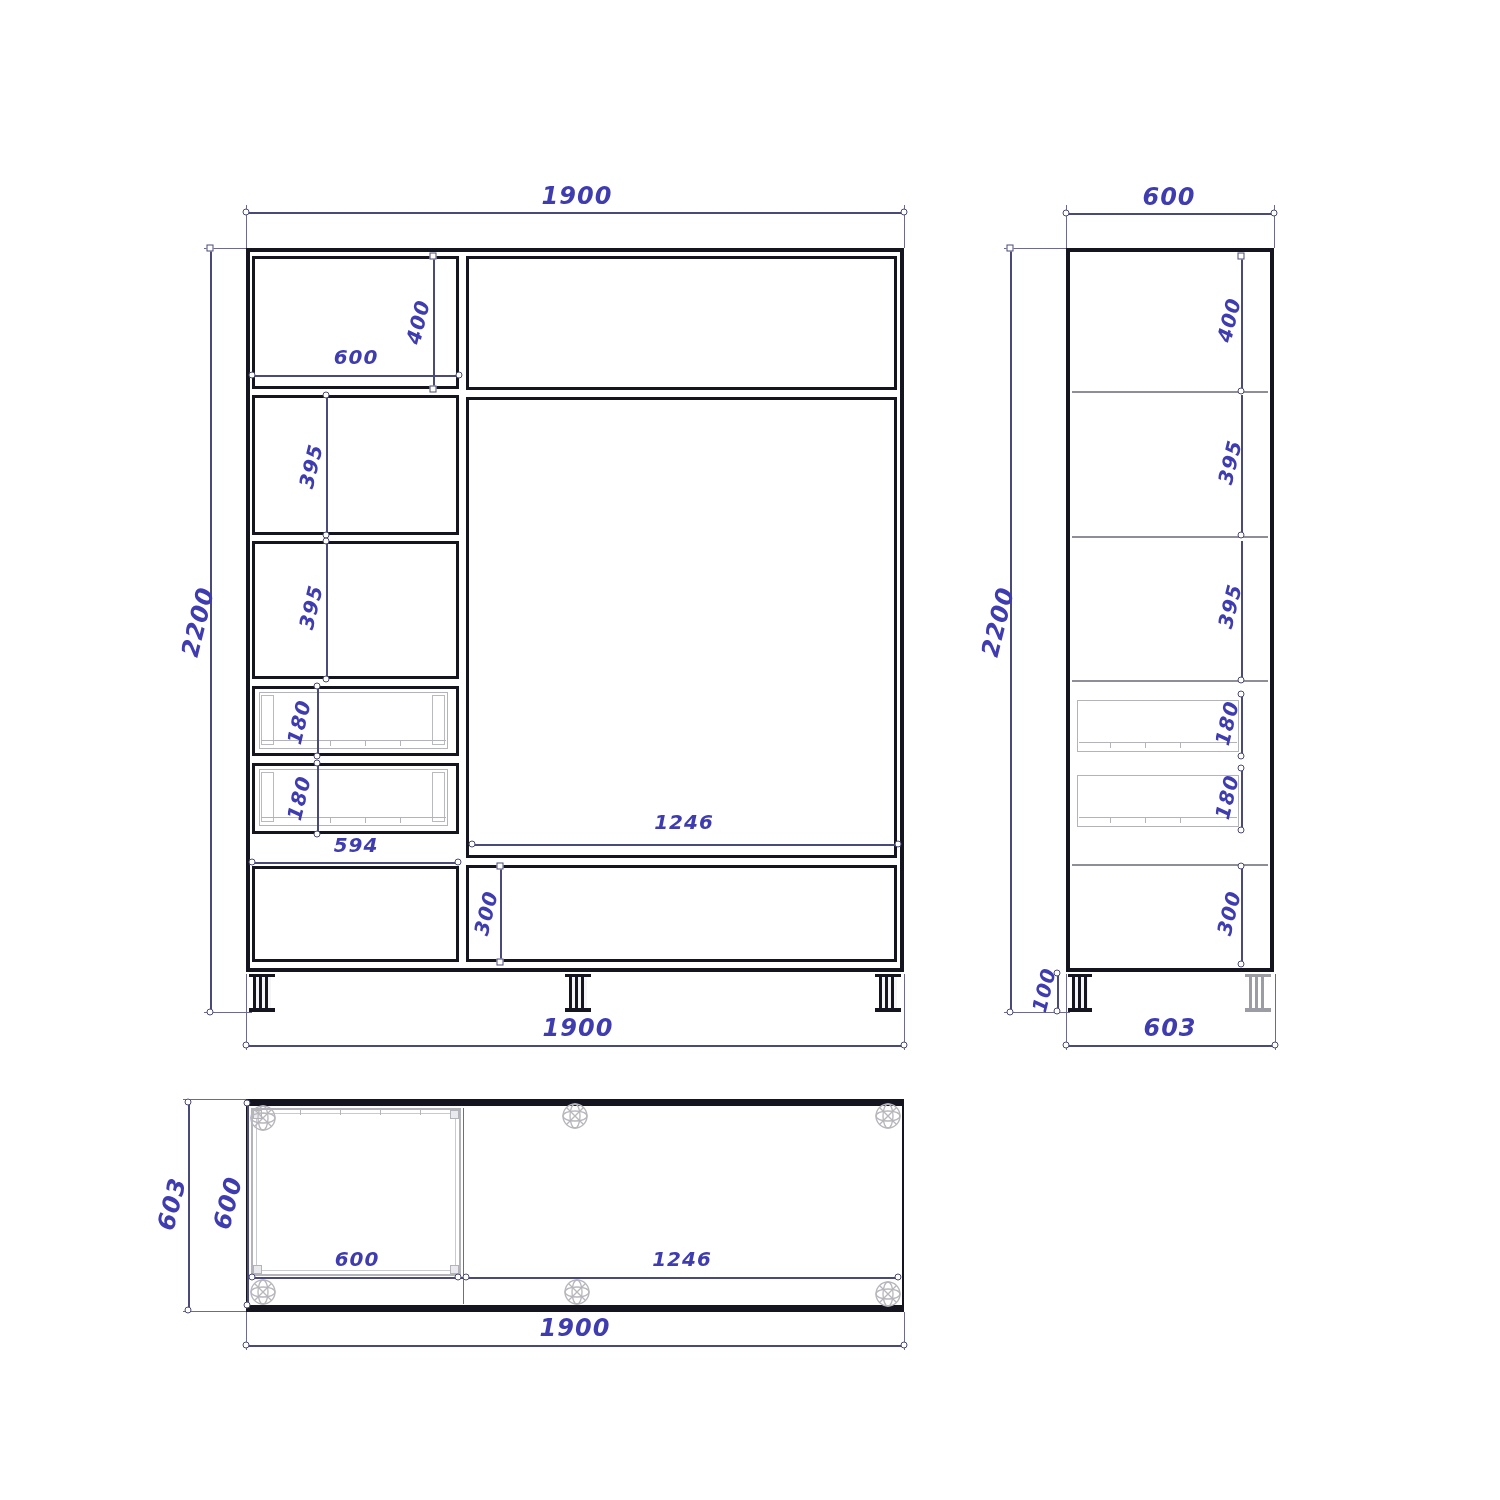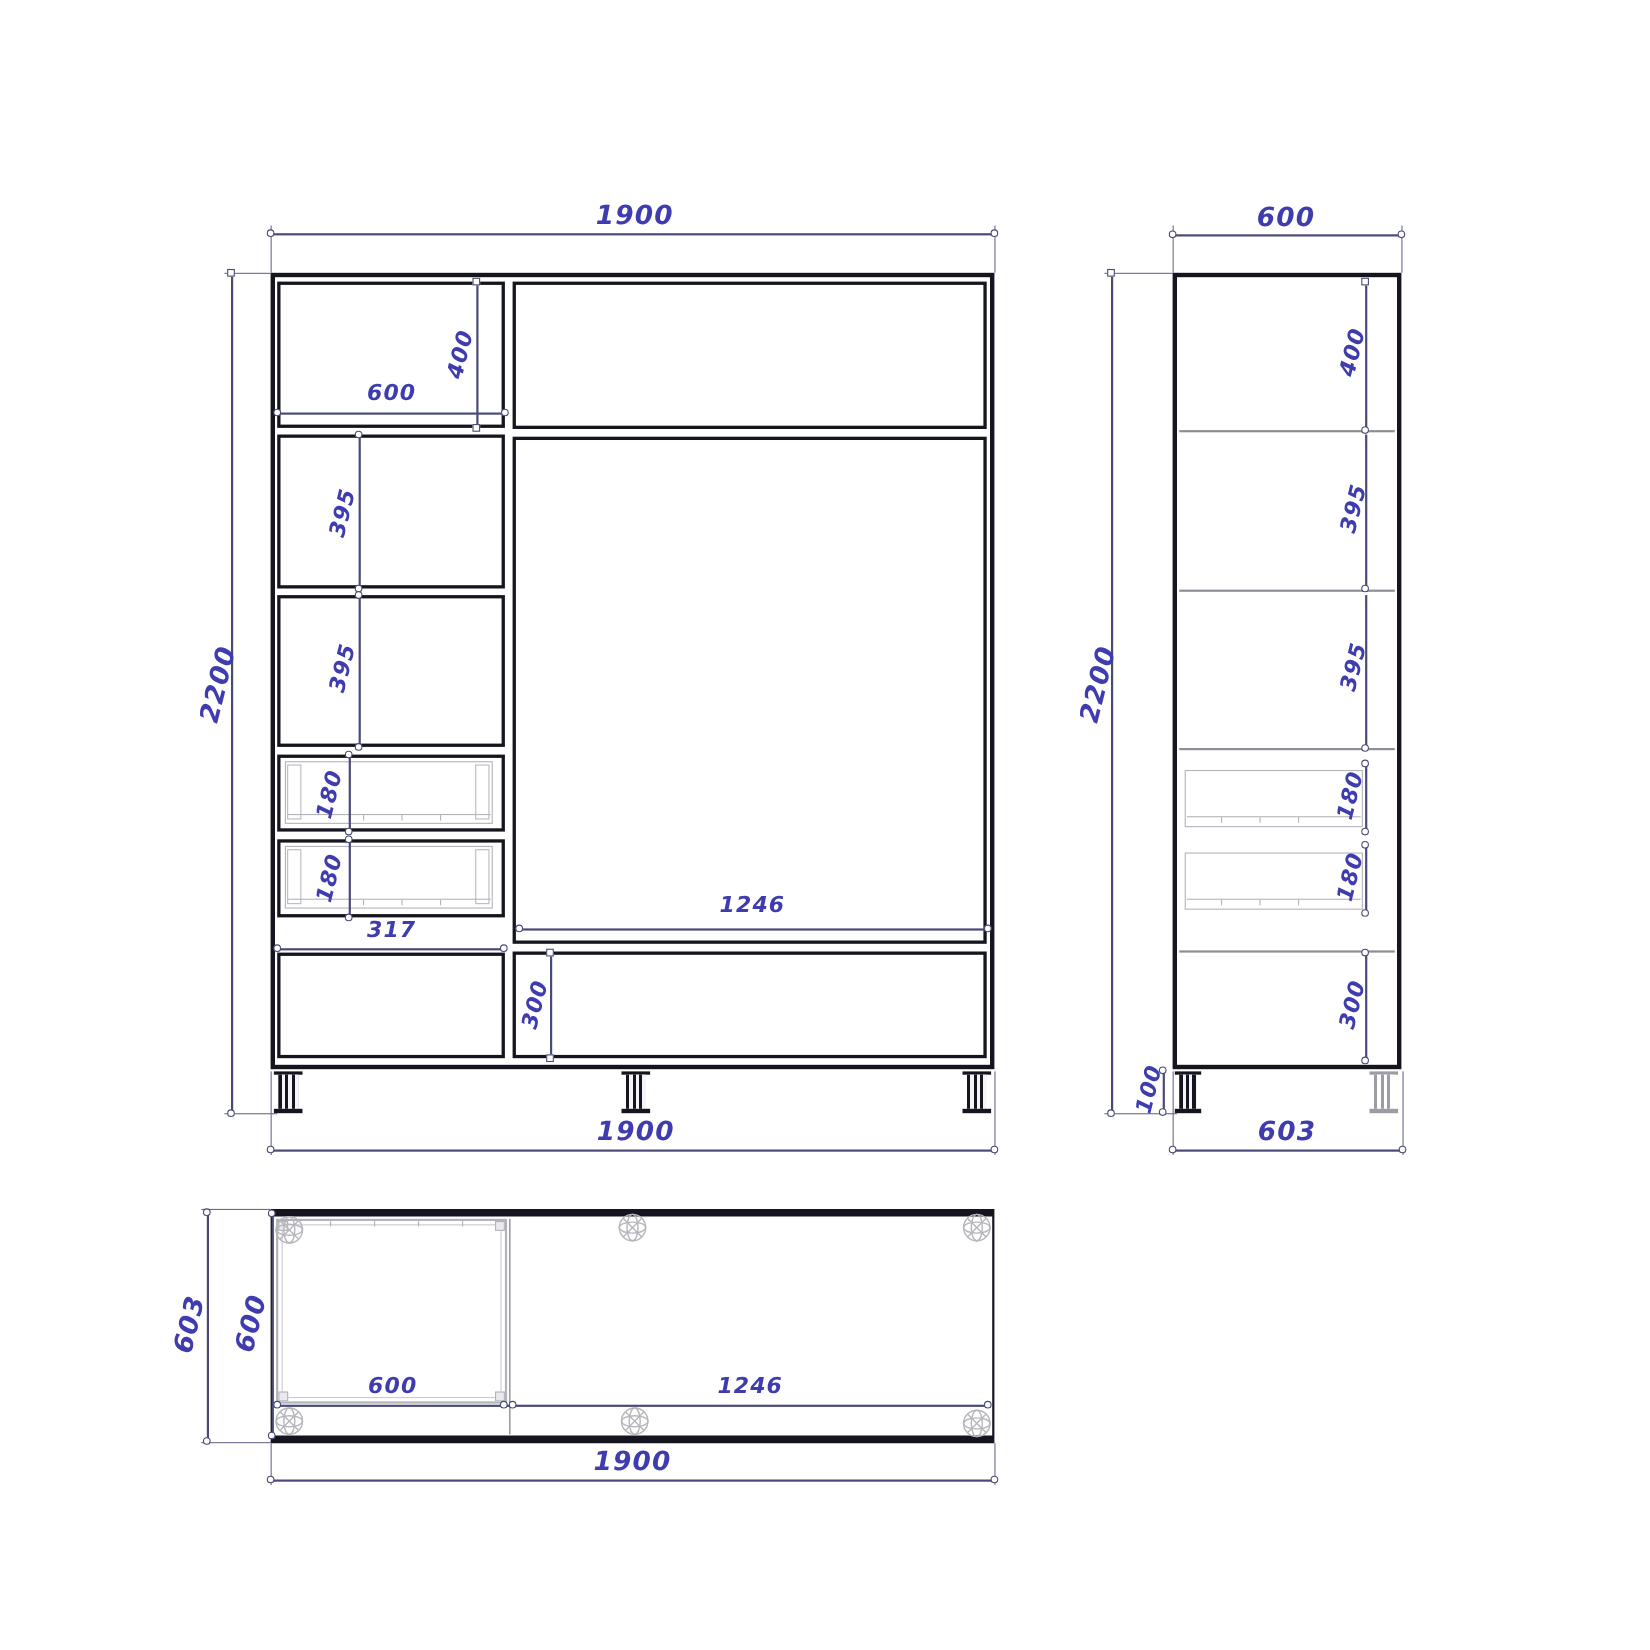--- a/index.html
+++ b/index.html
@@ -133,21 +133,21 @@
   <div class="nd" style="left:317px;top:756px"></div>
   <div class="lbl rot" style="left:299px;top:722px">180</div>
   <div class="dmlv" style="left:317px;top:763px;height:71px"></div>
   <div class="nd" style="left:317px;top:763px"></div>
   <div class="nd" style="left:317px;top:834px"></div>
   <div class="lbl rot" style="left:299px;top:798px">180</div>
 
   <div class="dml" style="left:252px;top:862px;width:206px"></div>
   <div class="nd" style="left:252px;top:862px"></div>
   <div class="nd" style="left:458px;top:862px"></div>
-  <div class="lbl" style="left:356px;top:845px">317</div>
+  <div class="lbl" style="left:356px;top:845px">594</div>
 
   <div class="dml" style="left:472px;top:844px;width:426px"></div>
   <div class="nd" style="left:472px;top:844px"></div>
   <div class="nd" style="left:898px;top:844px"></div>
   <div class="lbl" style="left:684px;top:822px">1246</div>
 
   <div class="dmlv" style="left:500px;top:866px;height:96px"></div>
   <div class="nd ndsq" style="left:500px;top:866px"></div>
   <div class="nd ndsq" style="left:500px;top:962px"></div>
   <div class="lbl rot" style="left:486px;top:913px">300</div>

